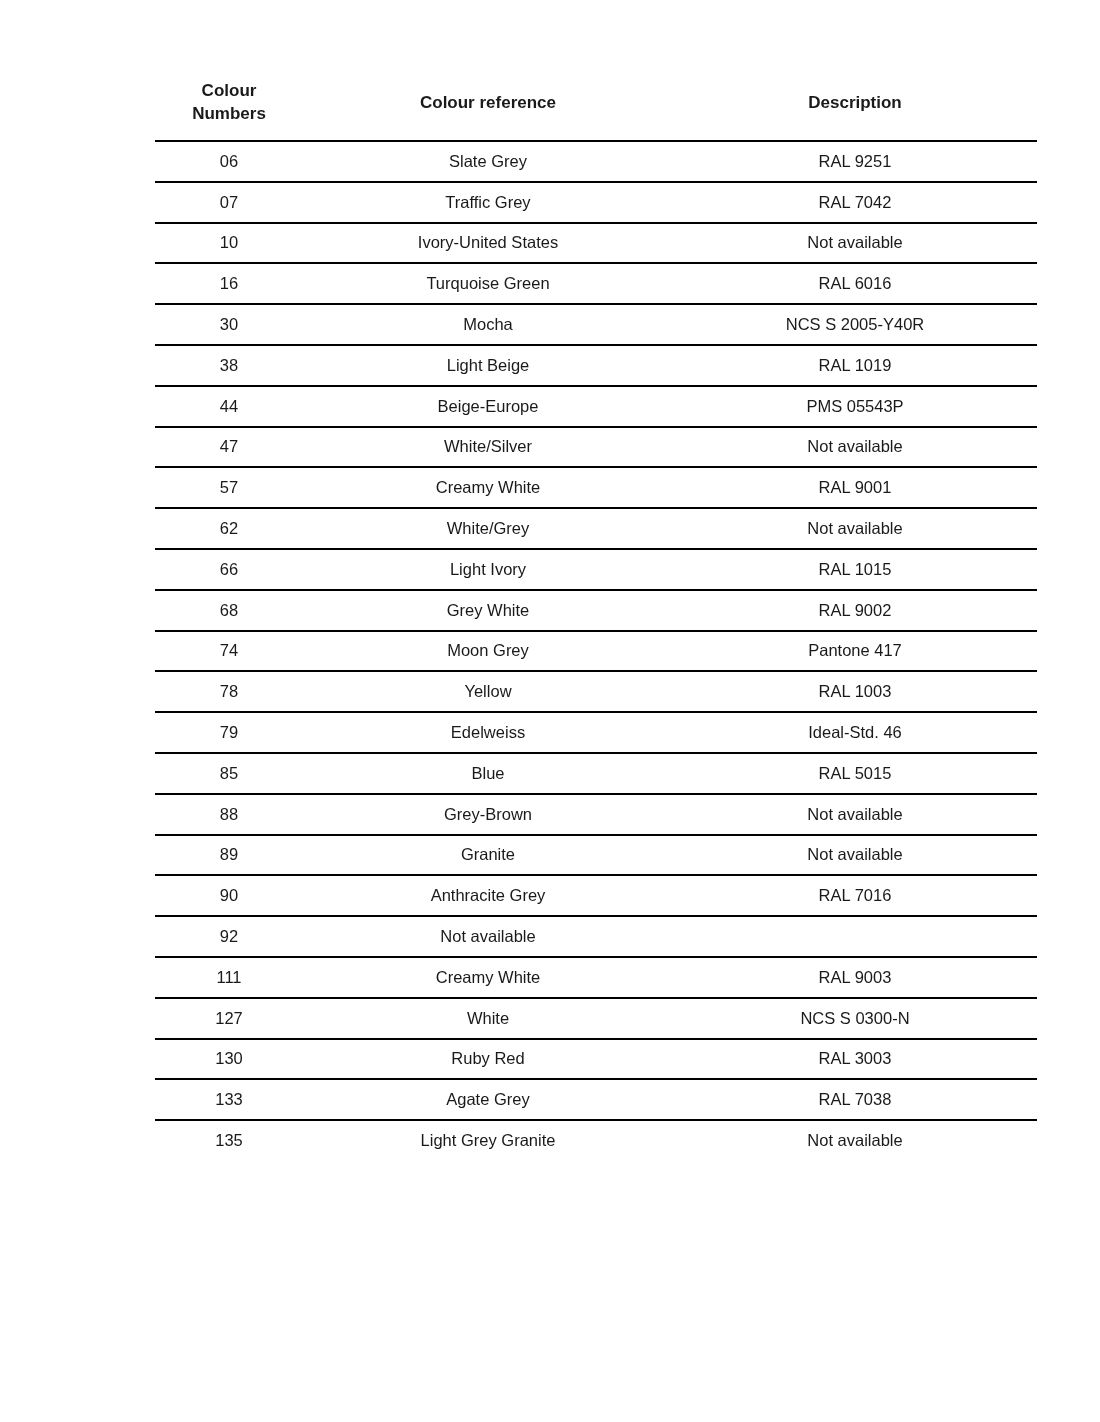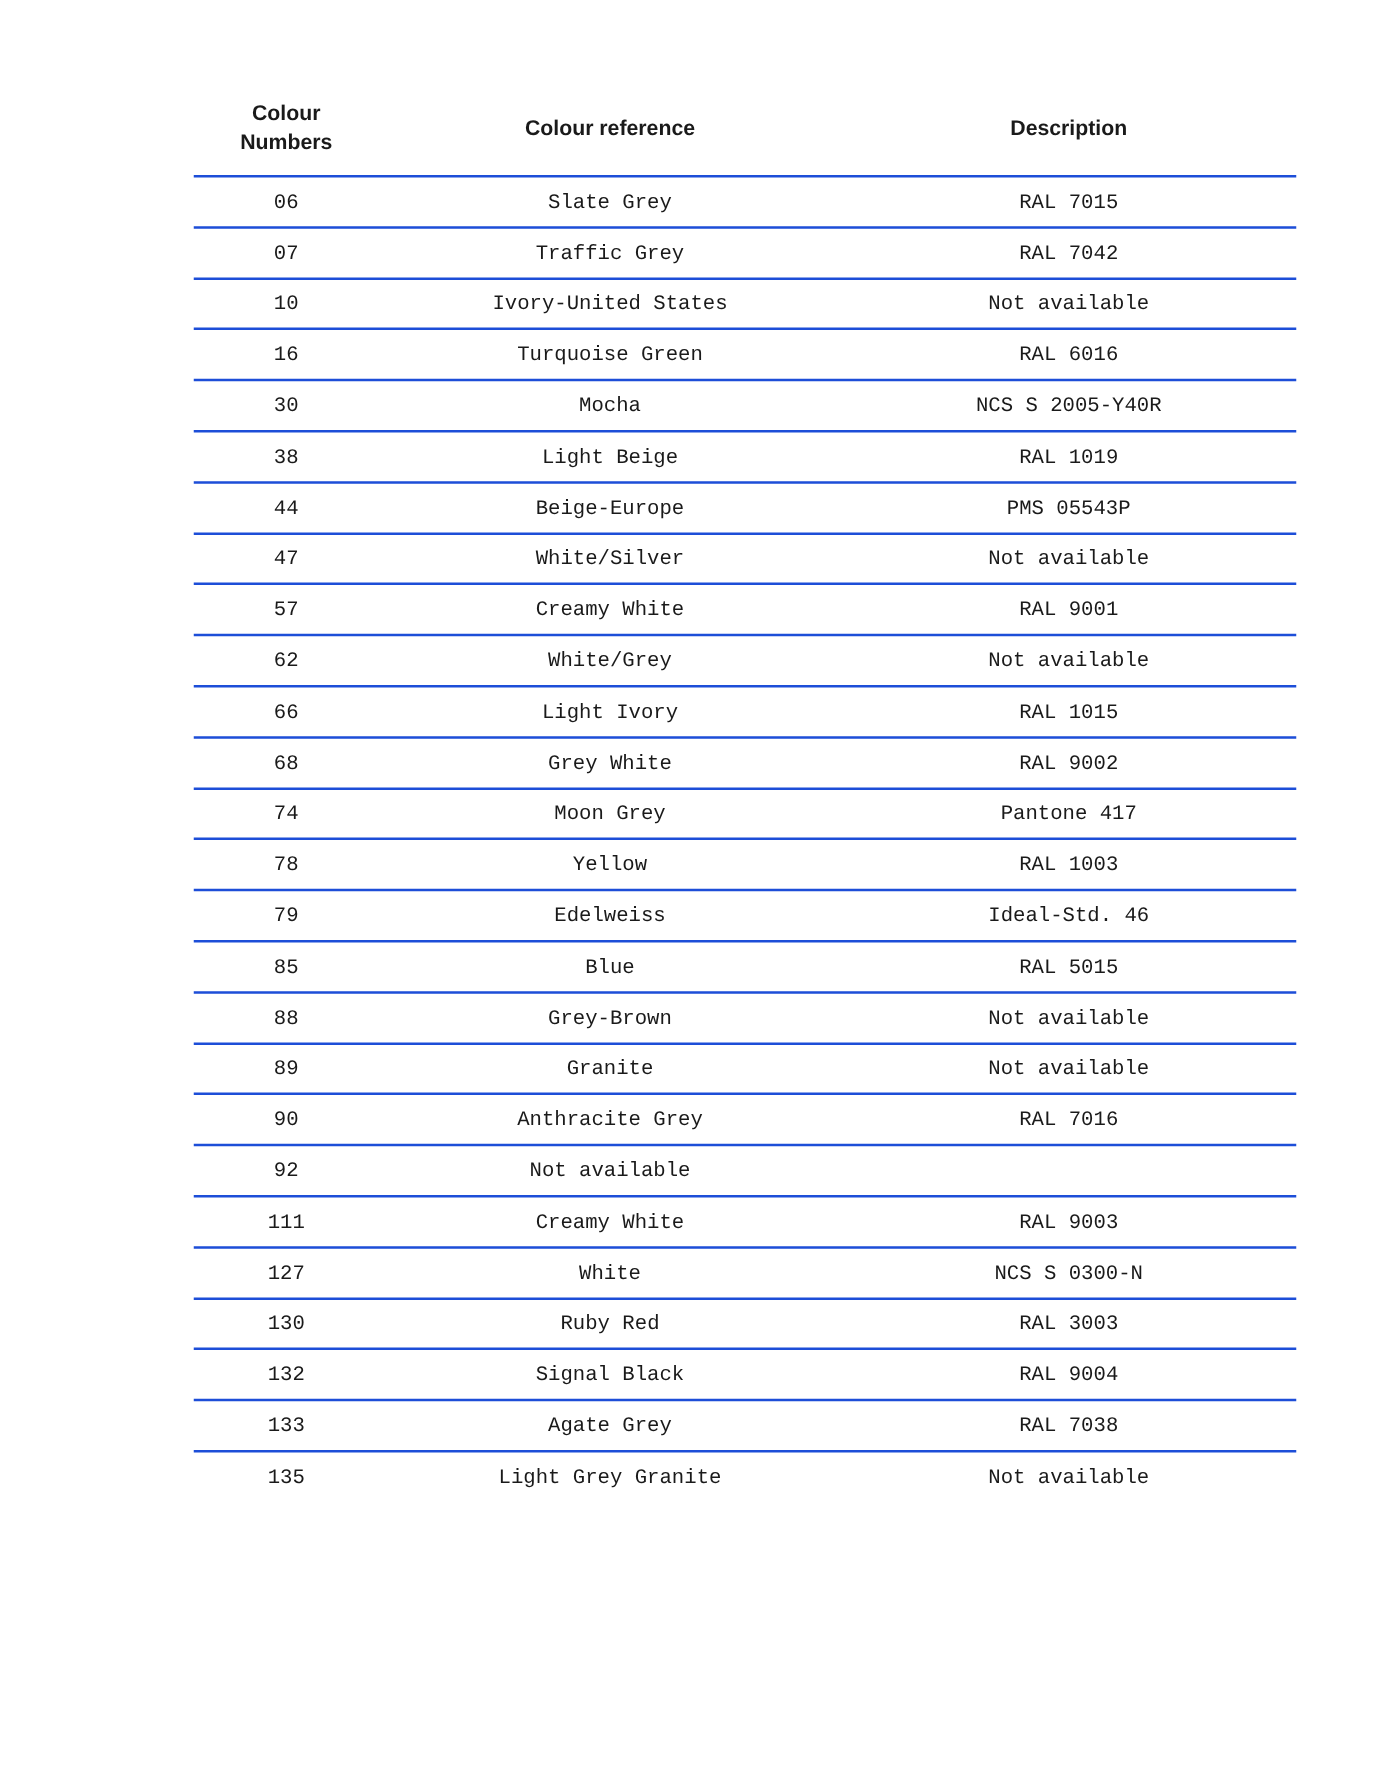--- a/index.html
+++ b/index.html
@@ -37,22 +37,21 @@
     display: inline-block;
   }
   .hcell.col-numbers span {
     max-width: 95px; 
   }
   .table-body .row {
     display: grid;
     grid-template-columns: 148px 370px 364px;
     height: 38.8px;
     align-items: center;
-    border-top: 2px solid #1d4ed8;
-    font-family: Liberation Mono, monospace;
+    border-top: 2px solid #000000;
   }
   .table-body .cell {
     text-align: center;
     font-size: 16.5px;
     white-space: nowrap;
   }
 </style>
 </head>
 <body>
 
@@ -65,21 +64,21 @@
       <span>Colour reference</span>
     </div>
     <div class="hcell">
       <span>Description</span>
     </div>
   </div>
   <div class="table-body">
       <div class="row">
         <div class="cell">06</div>
         <div class="cell">Slate Grey</div>
-        <div class="cell">RAL 7015</div>
+        <div class="cell">RAL 9251</div>
       </div>
       <div class="row">
         <div class="cell">07</div>
         <div class="cell">Traffic Grey</div>
         <div class="cell">RAL 7042</div>
       </div>
       <div class="row">
         <div class="cell">10</div>
         <div class="cell">Ivory-United States</div>
         <div class="cell">Not available</div>
@@ -177,25 +176,20 @@
         <div class="cell">127</div>
         <div class="cell">White</div>
         <div class="cell">NCS S 0300-N</div>
       </div>
       <div class="row">
         <div class="cell">130</div>
         <div class="cell">Ruby Red</div>
         <div class="cell">RAL 3003</div>
       </div>
       <div class="row">
-        <div class="cell">132</div>
-        <div class="cell">Signal Black</div>
-        <div class="cell">RAL 9004</div>
-      </div>
-      <div class="row">
         <div class="cell">133</div>
         <div class="cell">Agate Grey</div>
         <div class="cell">RAL 7038</div>
       </div>
       <div class="row">
         <div class="cell">135</div>
         <div class="cell">Light Grey Granite</div>
         <div class="cell">Not available</div>
       </div>
     </div>

